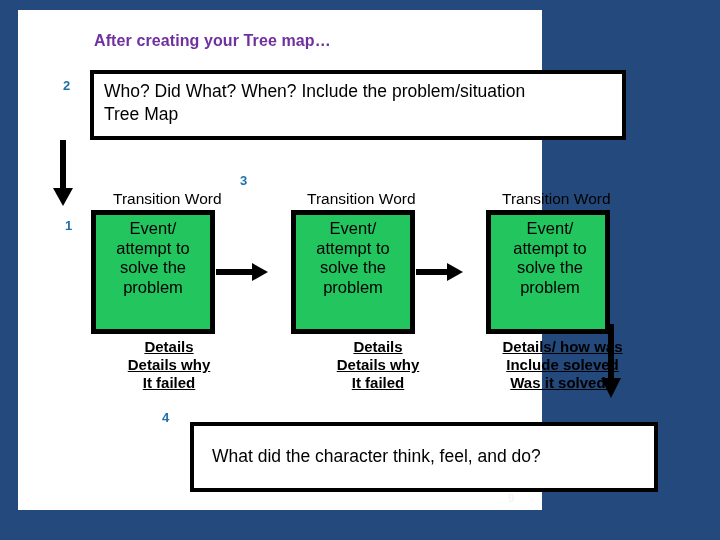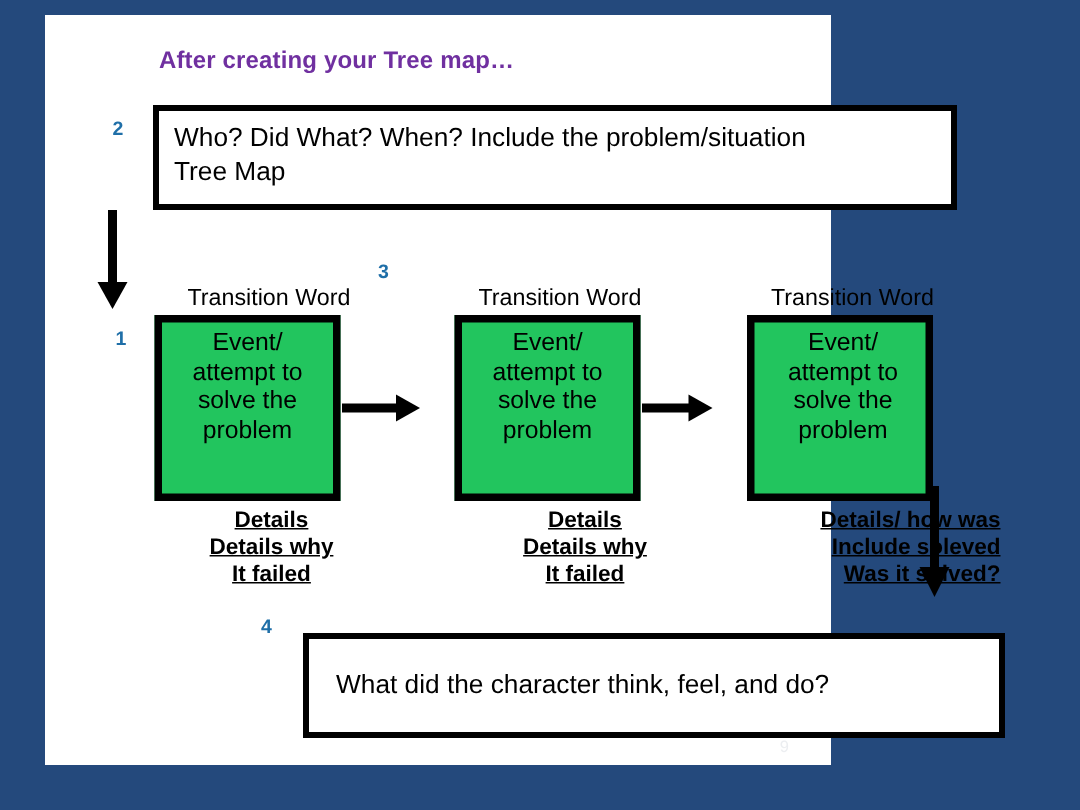--- a/index.html
+++ b/index.html
@@ -13,21 +13,21 @@
   }
   #slide {
     position: relative;
     width: 720px;
     height: 540px;
     background: #24497c;
     overflow: hidden;
   }
   #slide-inner {
     position: absolute;
-    left: 30px;
+    left: 18px;
     top: 10px;
     width: 524px;
     height: 500px;
     background: #ffffff;
   }
 
   
   .slide-title {
     position: absolute;
     left: 76px;
@@ -120,21 +120,21 @@
     text-align: center;
     white-space: nowrap;
     font-weight: bold;
   }
   .details-block span {
     display: block;
     text-decoration: underline;
   }
   #det-1 { left: 83px;  width: 136px; }
   #det-2 { left: 292px; width: 136px; }
-  #det-3 { left: 452px; width: 185px; text-align: right; }
+  #det-3 { left: 452px; width: 185px; }
 
   
   #bottom-box {
     left: 172px;
     top: 412px;
     width: 468px;
     height: 70px;
   }
   #bottom-box .box-text {
     position: absolute;

